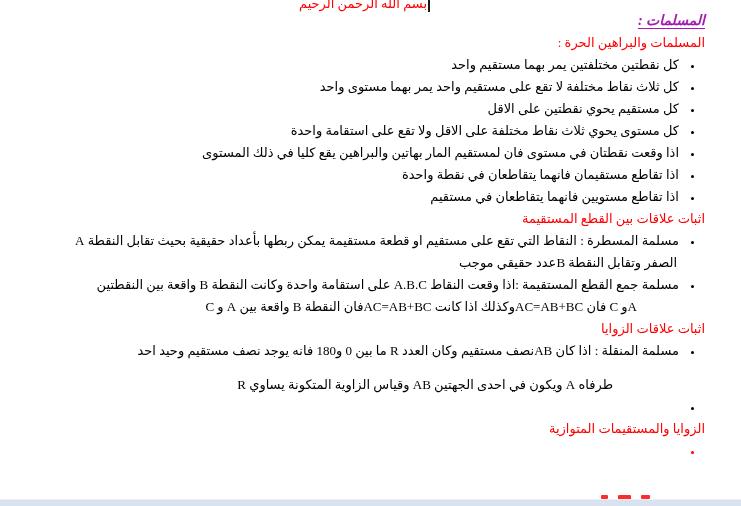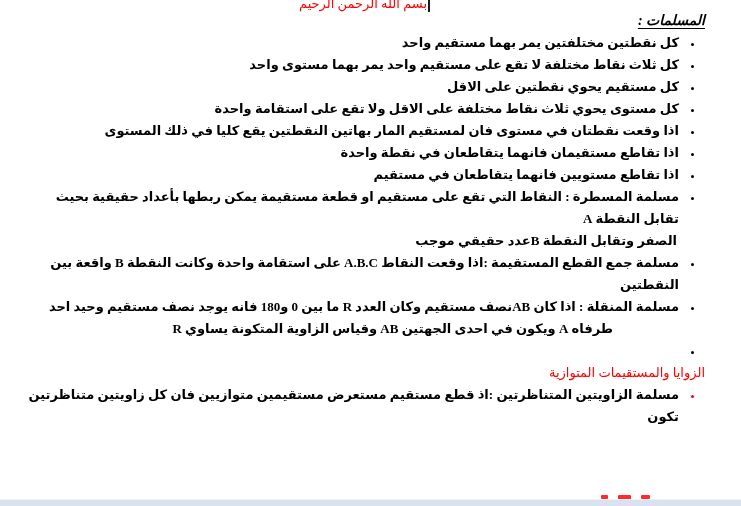--- a/index.html
+++ b/index.html
@@ -19,34 +19,34 @@
     vertical-align:middle;margin-left:1px;
   }
   
   .content{
     position:absolute;top:10px;right:0;left:0;
     direction:rtl;text-align:right;
     padding-right:36px;padding-left:20px;
     color:#000000;font-size:13px;line-height:22px;
   }
   .doc-title{
-    color:#000000;font-weight:bold;font-style:italic;
+    color:#a21caf;font-weight:bold;font-style:italic;
     text-decoration:underline;text-underline-offset:3px;
     font-size:14px;line-height:22px;
   }
   .red-head{color:#ff0000;line-height:22px;}
   ul.plist{
-    margin:0;padding:0 24px 0 0;list-style:disc;font-weight:bold;
+    margin:0;padding:0 24px 0 0;list-style:disc;
   }
   ul.plist li{line-height:22px;padding-right:2px;}
   ul.plist li::marker{color:#000000;font-size:11px;}
   ul.plist li.red-marker::marker{color:#ff0000;}
   .l2-0{padding-right:2px;}
   .l2-42{padding-right:42px;}
-  .l2-66{padding-right:66px;}
+  .l2-66{padding-right:66px;margin-top:12px;}
   .l2-72{padding-right:72px;}
   .l2-out{margin-right:-30px;}
   
   .clip-frag{
     position:absolute;bottom:6px;right:91px;height:5px;overflow:hidden;
     display:flex;gap:10px;flex-direction:row-reverse;align-items:flex-start;
   }
   .clip-frag i{display:block;background:#ff2a2a;height:4px;border-radius:1px;}
   .clip-frag i.f1{width:9px;}
   .clip-frag i.f2{width:13px;height:5px;}
@@ -61,57 +61,60 @@
 <body>
 
 <div class="page">
 
   <div class="basmala-wrap"><span class="caret"></span><span>بسم الله الرحمن الرحيم</span></div>
 
   <div class="content">
 
     <div class="doc-title">المسلمات :</div>
 
+    <div class="red-head">المسلمات والبراهين الحرة :</div>
 
     <ul class="plist">
       <li>كل نقطتين مختلفتين يمر بهما مستقيم واحد</li>
       <li>كل ثلاث نقاط مختلفة لا تقع على مستقيم واحد يمر بهما مستوى واحد</li>
       <li>كل مستقيم يحوي نقطتين على الاقل</li>
       <li>كل مستوى يحوي ثلاث نقاط مختلفة على الاقل ولا تقع على استقامة واحدة</li>
-      <li>اذا وقعت نقطتان في مستوى فان لمستقيم المار بهاتين النقطتين يقع كليا في ذلك المستوى</li>
+      <li>اذا وقعت نقطتان في مستوى فان لمستقيم المار بهاتين والبراهين يقع كليا في ذلك المستوى</li>
       <li>اذا تقاطع مستقيمان فانهما يتقاطعان في نقطة واحدة</li>
       <li>اذا تقاطع مستويين فانهما يتقاطعان في مستقيم</li>
     </ul>
 
+    <div class="red-head">اثبات علاقات بين القطع المستقيمة</div>
 
     <ul class="plist">
       <li>
         <div>مسلمة المسطرة : النقاط التي تقع على مستقيم او قطعة مستقيمة يمكن ربطها بأعداد حقيقية بحيث تقابل النقطة A</div>
         <div class="l2-0">الصفر وتقابل النقطة Bعدد حقيقي موجب</div>
       </li>
       <li>
         <div>مسلمة جمع القطع المستقيمة :اذا وقعت النقاط A.B.C على استقامة واحدة وكانت النقطة B واقعة بين النقطتين</div>
+        <div class="l2-42">Aو C فان AC=AB+BCوكذلك اذا كانت  AC=AB+BCفان النقطة  B واقعة بين  A و C</div>
       </li>
     </ul>
 
+    <div class="red-head">اثبات علاقات الزوايا</div>
 
     <ul class="plist">
       <li>
         <div>مسلمة المنقلة : اذا كان ABنصف مستقيم وكان العدد  R  ما بين 0 و180  فانه يوجد نصف مستقيم وحيد  احد</div>
         <div class="l2-66">طرفاه  A  ويكون في احدى الجهتين AB وقياس الزاوية المتكونة يساوي R</div>
       </li>
       <li>
       </li>
     </ul>
 
     <div class="red-head">الزوايا والمستقيمات المتوازية</div>
 
     <ul class="plist">
       <li class="red-marker">
-        <div>مسلمة الزاويتين المتناظرتين :اذ قطع مستقيم مستعرض مستقيمين متوازيين فان كل زاويتين متناظرتين تكون</div>
       </li>
     </ul>
 
   </div>
 
   <div class="clip-frag">
     <i class="f1"></i>
       <i class="f2"></i>
       <i class="f3"></i>
   </div>

